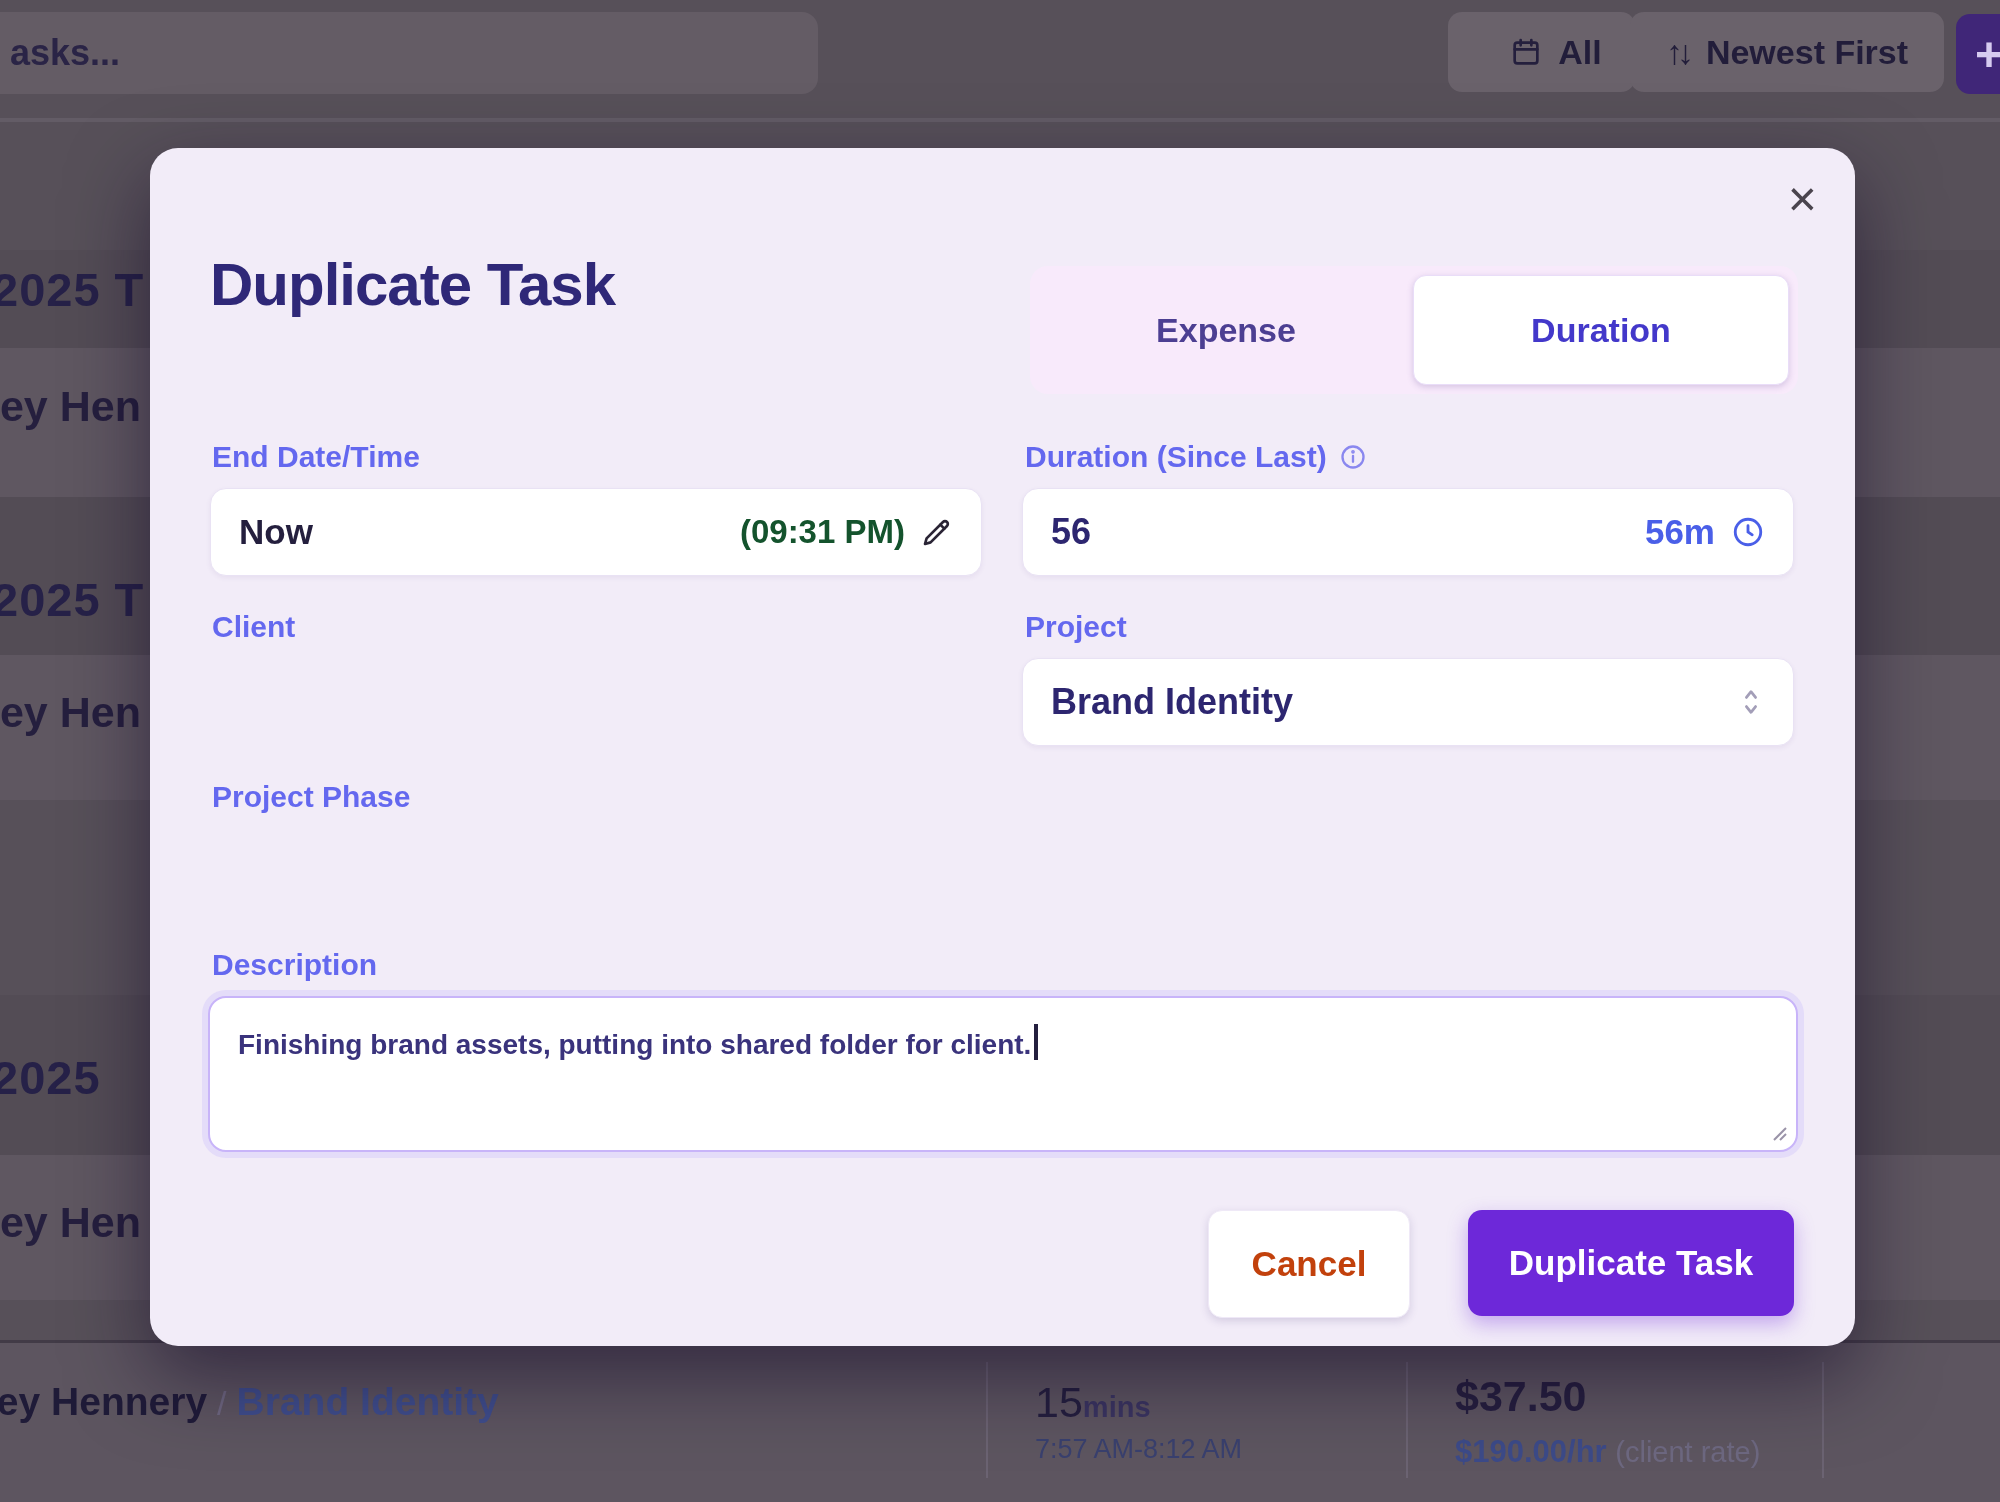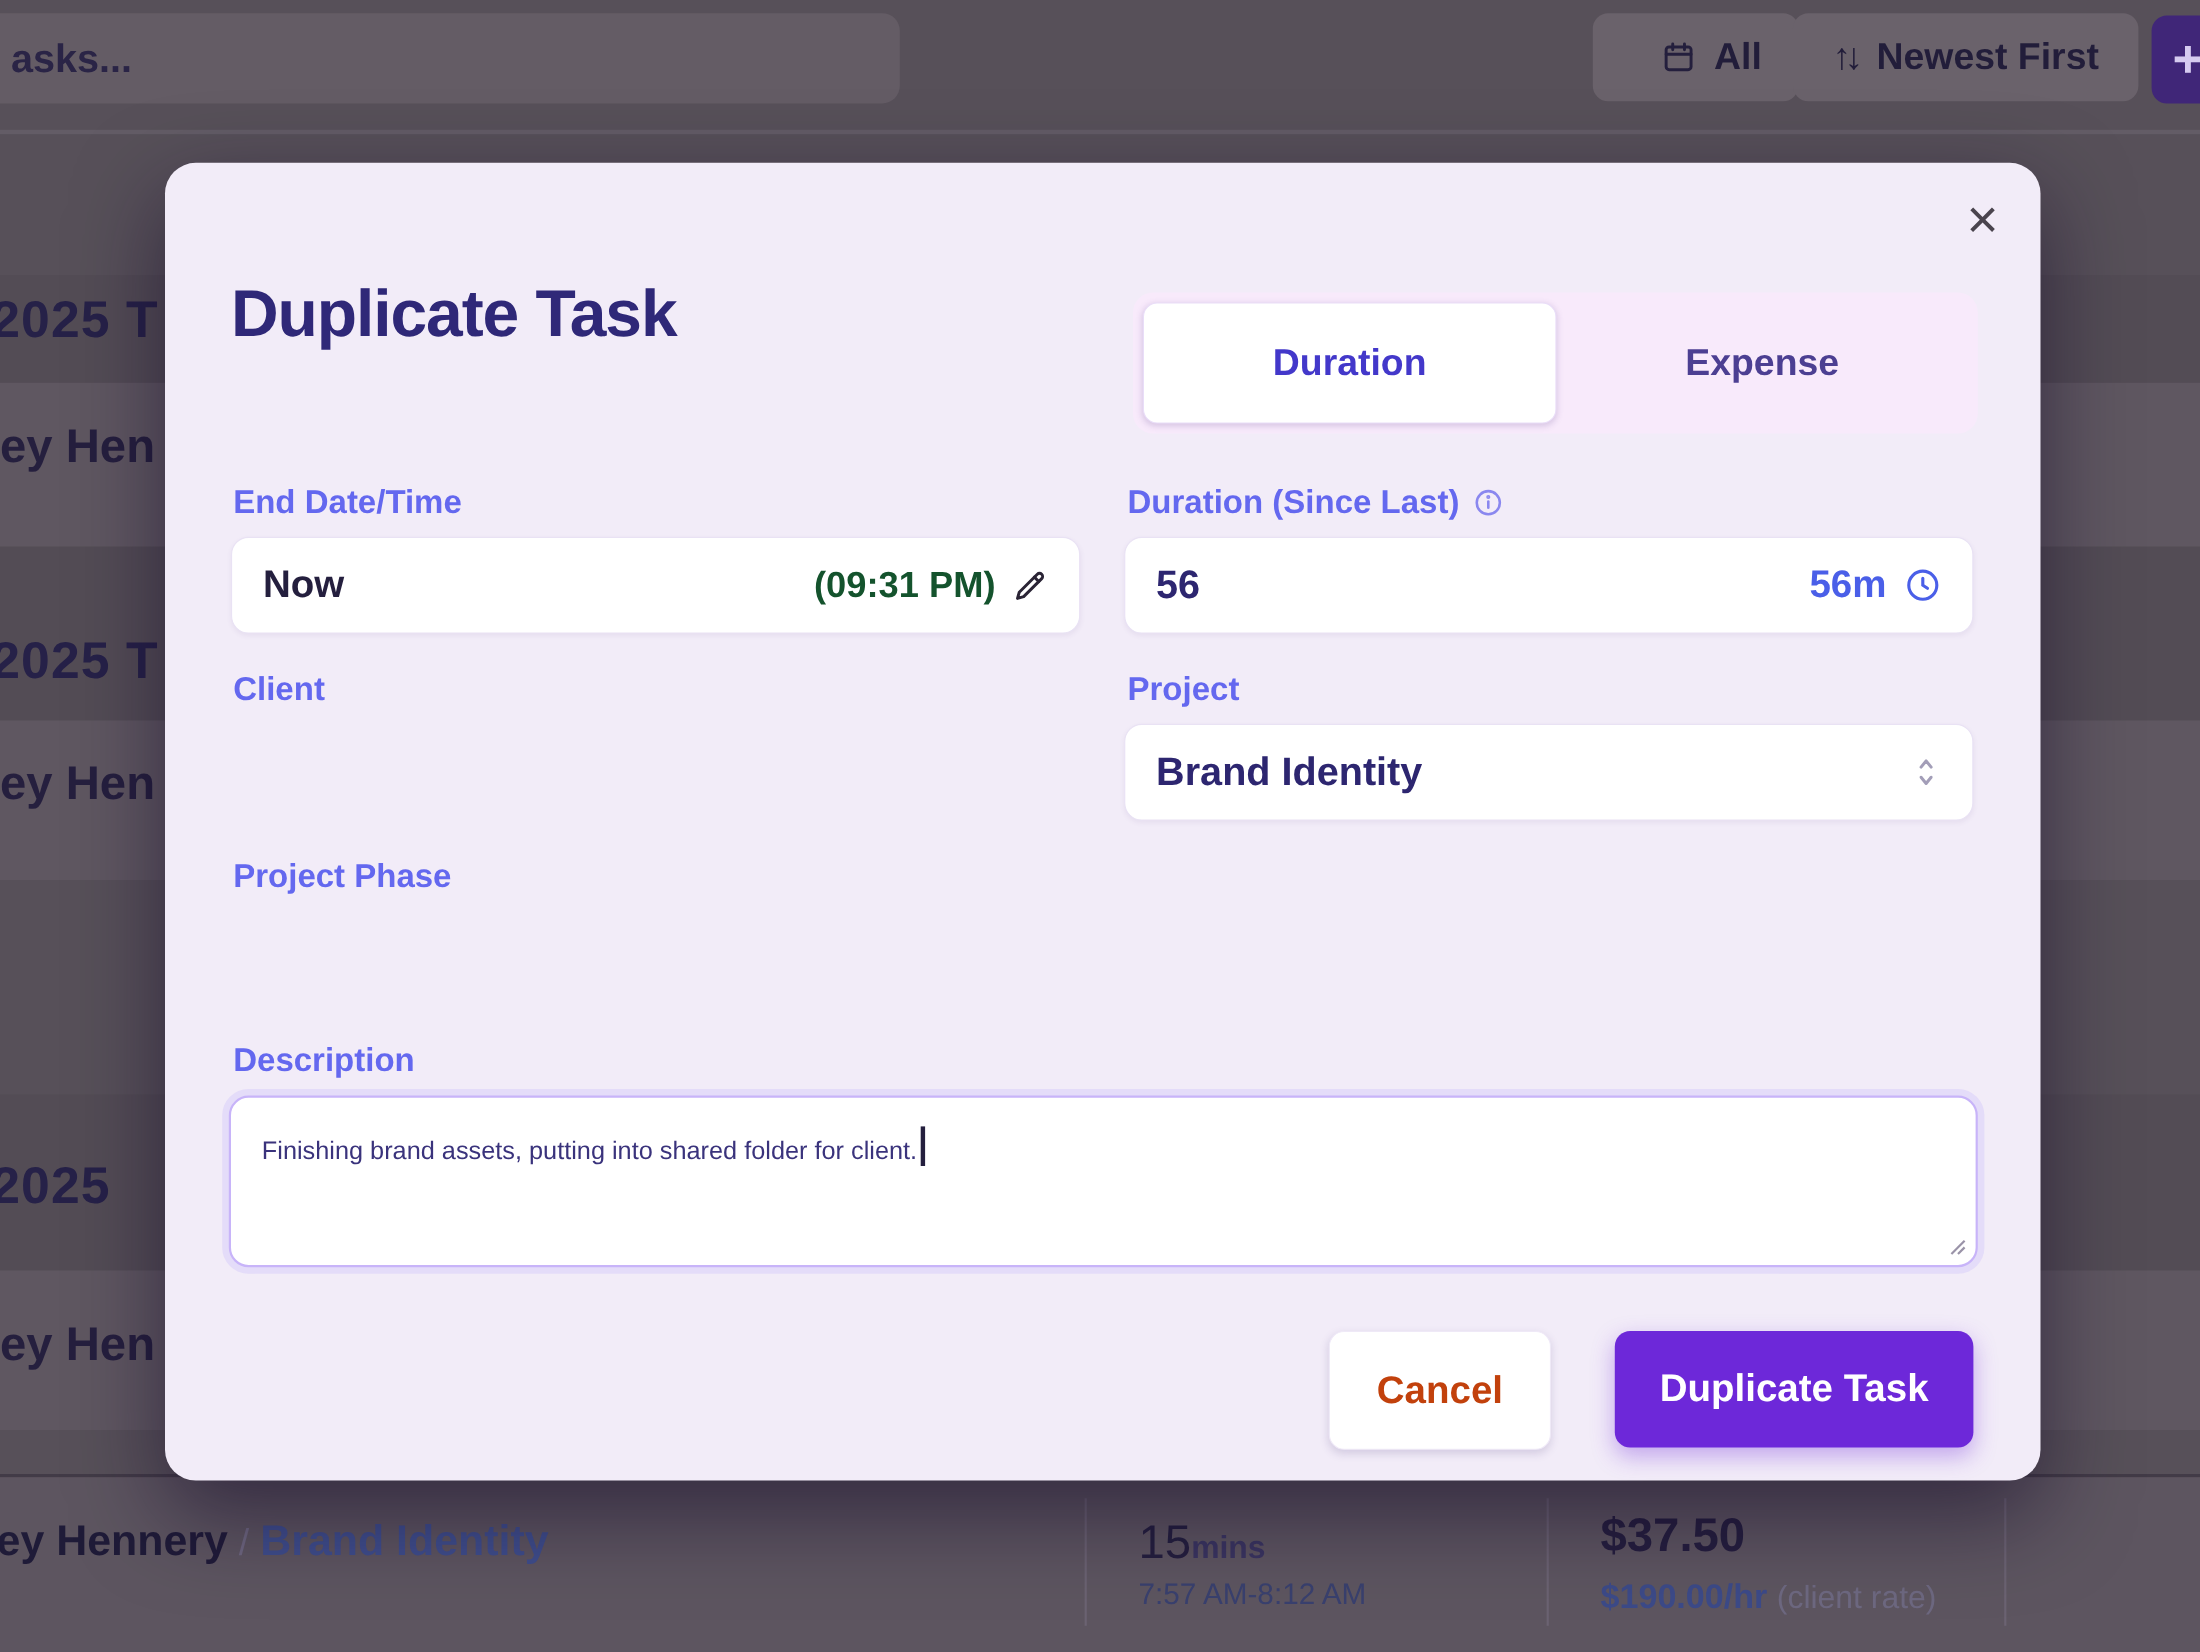--- a/index.html
+++ b/index.html
@@ -84,21 +84,21 @@
 
   .val-dark{font-size:35px;font-weight:600;color:#241f3e;}
   .val-bold{font-size:36px;font-weight:700;color:#2d2670;}
   .hint-indigo{font-size:33px;font-weight:600;color:#14532d;}
   .hint-blue{font-size:35px;font-weight:700;color:#4a5fe8;}
   .right-group{display:flex;align-items:center;gap:16px;}
 
   .descbox{left:58px;top:848px;width:1590px;height:156px;background:#fff;border:2px solid #c8b4f9;
            border-radius:18px;box-shadow:0 0 0 6px rgba(196,181,253,.30);box-sizing:border-box;
            padding:26px 28px;cursor:text;}
-  .desctext{font-size:23px;font-weight:400;color:#3a337c;line-height:1.3;}
+  .desctext{font-size:28px;font-weight:700;color:#3a337c;line-height:1.3;}
   .caret{display:inline-block;width:4px;height:36px;background:#241f3e;vertical-align:-6px;margin-left:3px;}
   .resize{position:absolute;right:8px;bottom:8px;}
 
   .btn{display:flex;align-items:center;justify-content:center;font-size:35px;font-weight:700;
        border-radius:14px;cursor:pointer;}
   .btn-cancel{left:1058px;top:1062px;width:200px;height:106px;background:#ffffff;color:#c2410c;
               border:1px solid #efe9f7;box-shadow:0 3px 8px rgba(80,60,130,.18);}
   .btn-submit{left:1318px;top:1062px;width:326px;height:106px;background:#6d28d9;color:#ffffff;
               box-shadow:0 8px 20px rgba(109,40,217,.35);}
   svg{display:block;}
@@ -164,22 +164,22 @@
   <span class="n">(client rate)</span>
 </div>
 
 <div class="abs modal">
 
   <div class="abs close">×</div>
 
   <div class="abs title">Duplicate Task</div>
 
   <div class="abs tabs">
+    <div class="tab inactive">Expense</div>
     <div class="tab active">Duration</div>
-    <div class="tab inactive">Expense</div>
   </div>
 
   <div class="abs lbl lbl-end">End Date/Time</div>
   <div class="abs lbl lbl-dur">
     <span>Duration (Since Last)</span>
     <span>
       <svg width="28" height="28" viewBox="0 0 24 24" fill="none" stroke="#8a87ef" stroke-width="2" stroke-linecap="round">
         <circle cx="12" cy="12" r="9"></circle>
           <path d="M12 11v5"></path>
           <circle cx="12" cy="7.6" r="0.6" fill="#8a87ef"></circle>

